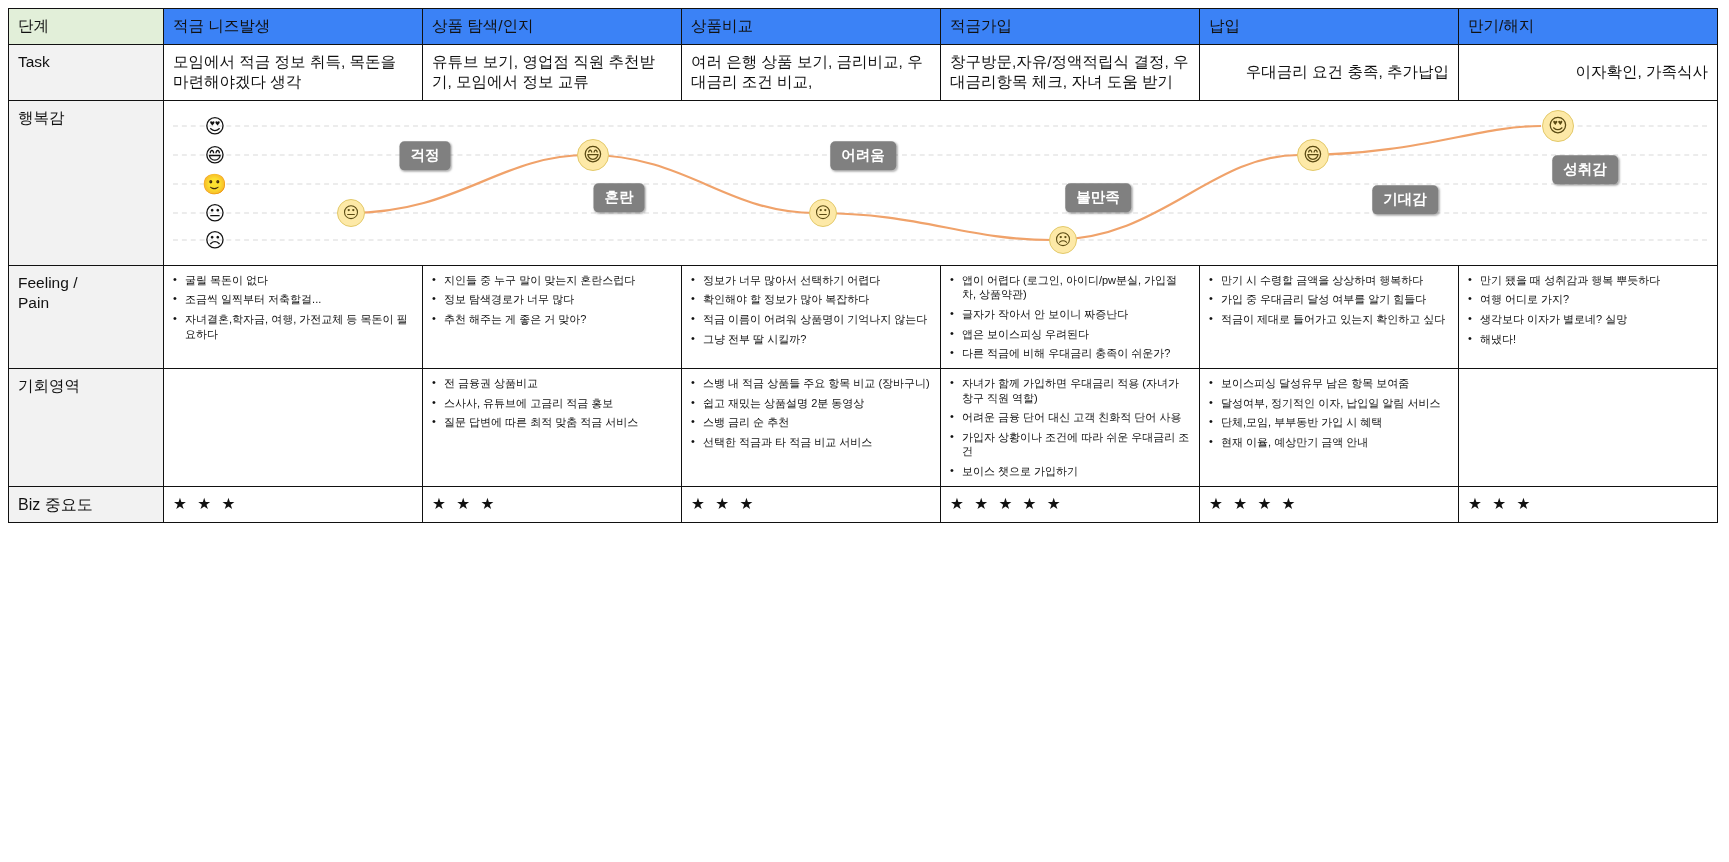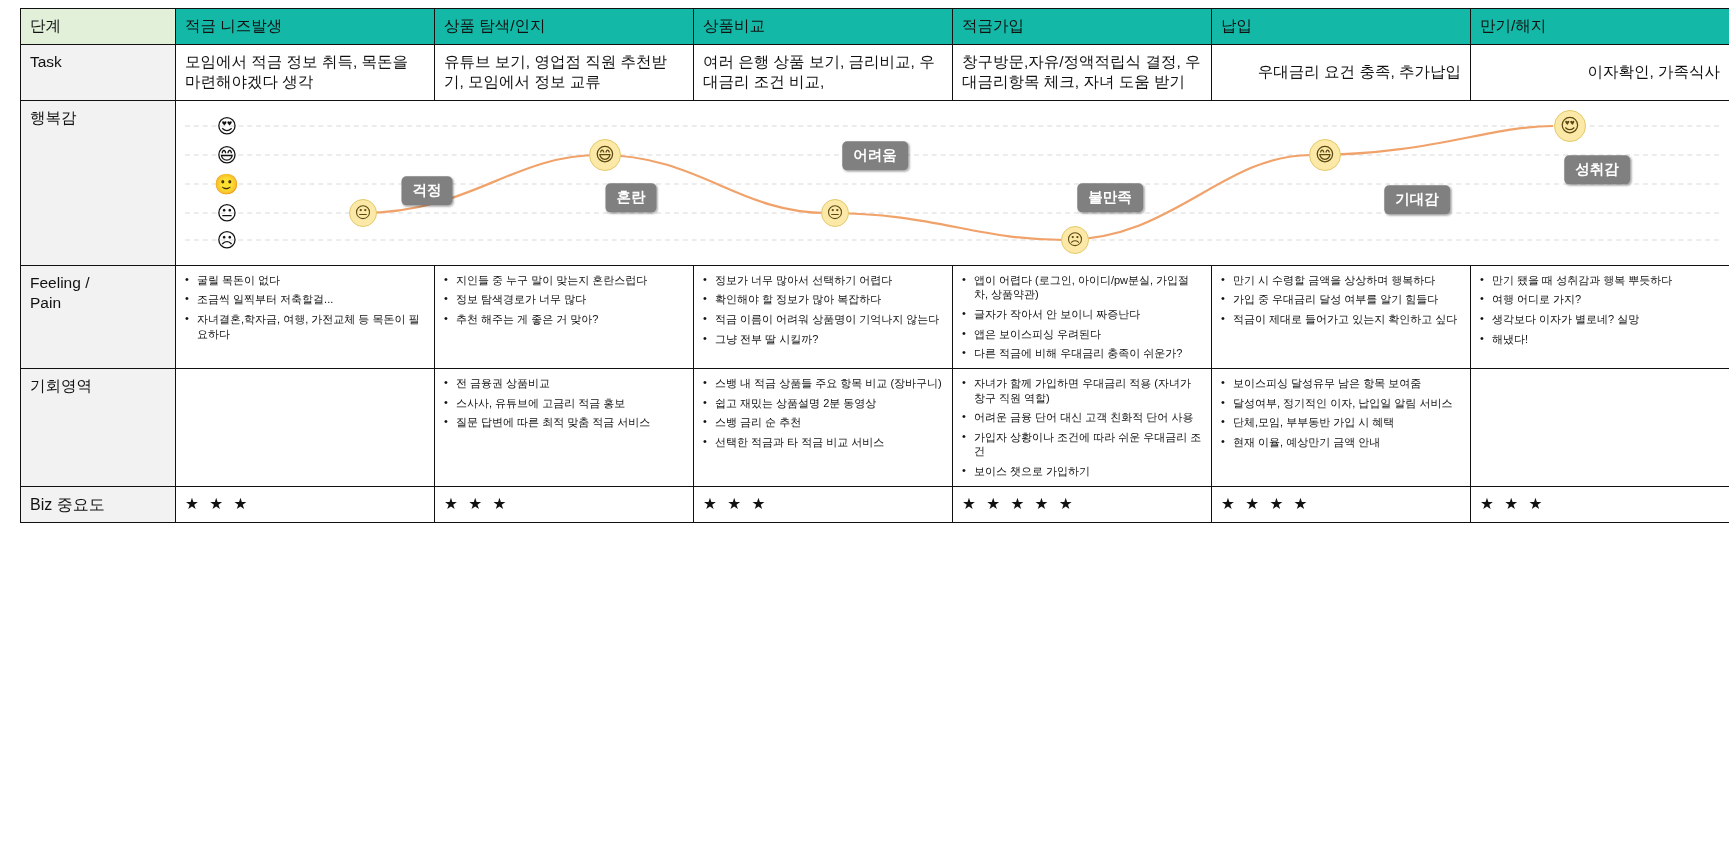--- a/index.html
+++ b/index.html
@@ -11,41 +11,41 @@
     font-family: "Liberation Sans", "DejaVu Sans", sans-serif;
     color: #111111;
     width: 1729px;
     height: 862px;
     overflow: hidden;
   }
   #journey-map {
     width: 1729px;
     height: 862px;
     box-sizing: border-box;
-    padding: 8px 10px 6px 20px;
+    padding: 8px 10px 6px 8px;
   }
   table.jmap {
     border-collapse: collapse;
     table-layout: fixed;
     width: 1709px;
   }
   table.jmap td, table.jmap th {
     border: 1px solid #111111;
     vertical-align: top;
     padding: 7px 9px;
     font-size: 15.5px;
     line-height: 1.33;
     font-weight: normal;
     text-align: left;
   }
   col.rowhead { width: 155px; }
   col.stage  { width: 259px; }
 
   th.stage-head {
-    background: #14b8a6;
+    background: #3b82f6;
     text-align: center;
     vertical-align: middle;
     font-weight: bold;
     font-size: 16px;
     padding: 9px 6px;
   }
   th.corner {
     background: #e2efd9;
     text-align: center;
     vertical-align: middle;
@@ -223,21 +223,21 @@
             <div class="scale-face" style="left:42px; top:105px;">😐</div>
             <div class="scale-face" style="left:42px; top:132px;">☹</div>
 
             <div class="face small" style="left:178px; top:105px;">😐</div>
             <div class="face" style="left:420px; top:47px;">😄</div>
             <div class="face small" style="left:650px; top:105px;">😐</div>
             <div class="face small" style="left:890px; top:132px;">☹</div>
             <div class="face" style="left:1140px; top:47px;">😄</div>
             <div class="face" style="left:1385px; top:18px;">😍</div>
 
-            <div class="label-chip" style="left:242px; top:48px;margin-top:35px;">걱정</div>
+            <div class="label-chip" style="left:252px; top:48px;">걱정</div>
             <div class="label-chip" style="left:446px; top:90px;">혼란</div>
             <div class="label-chip" style="left:690px; top:48px;">어려움</div>
             <div class="label-chip" style="left:925px; top:90px;">불만족</div>
             <div class="label-chip" style="left:1232px; top:92px;">기대감</div>
             <div class="label-chip" style="left:1412px; top:62px;">성취감</div>
           </div>
         </td>
       </tr>
 
       <tr>

